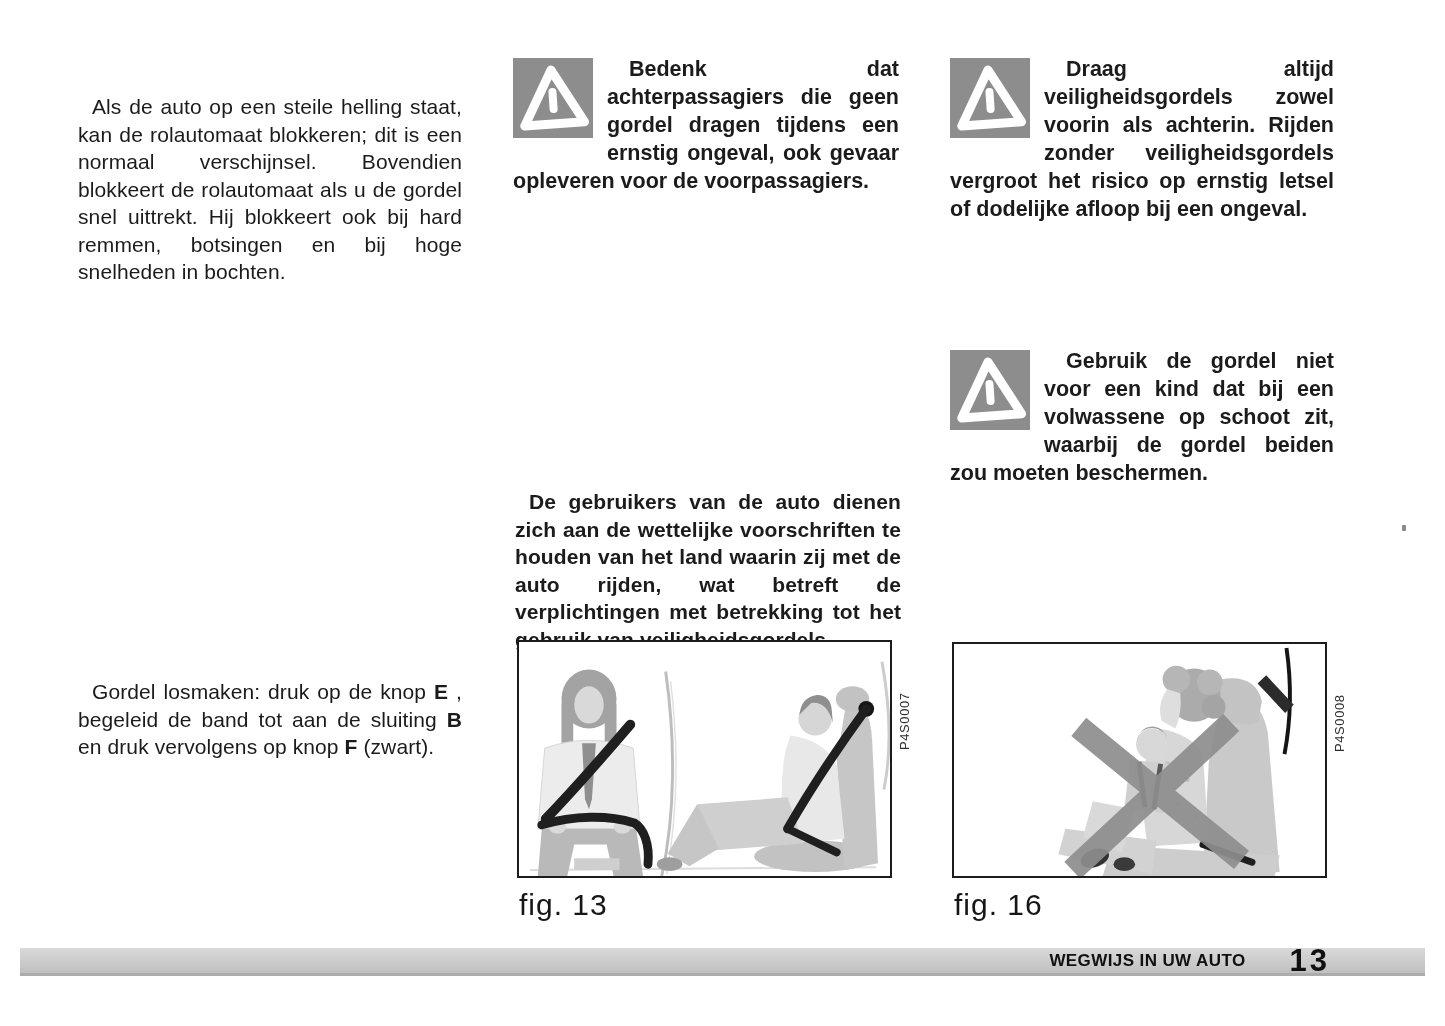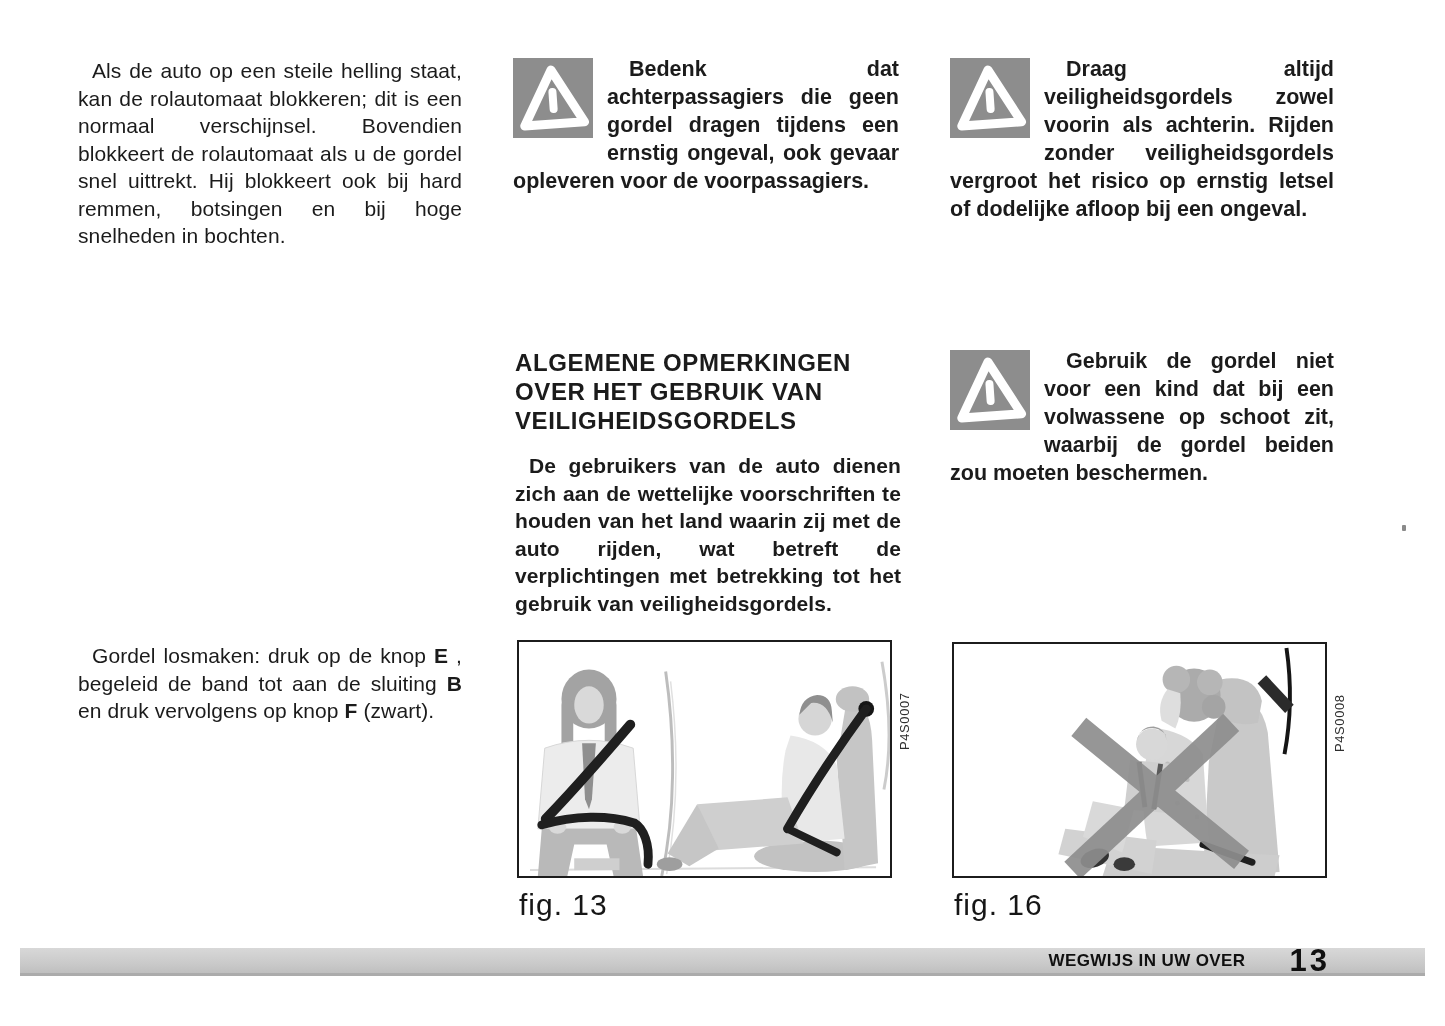--- a/index.html
+++ b/index.html
@@ -3,21 +3,21 @@
 <meta charset="utf-8">
 <style>
   * { margin:0; padding:0; box-sizing:border-box; }
   body { background:#ffffff; }
   .page {
     position:relative; width:1445px; height:1026px;
     background:#ffffff; overflow:hidden;
     font-family:"Liberation Sans", sans-serif; color:#1b1b1b;
   }
   .block { position:absolute; }
-  .body-text { font-size:21px; line-height:27.5px; text-align:justify; letter-spacing:0.1px; }
+  .body-text { font-size:21px; line-height:27.5px; text-align:justify; letter-spacing:0.1px;margin-top:36px; }
   .indent { text-indent:14px; }
   .warn-text { font-weight:bold; font-size:21.5px; line-height:28px; text-align:justify; text-indent:22px; }
   .warn-icon { float:left; width:80px; height:80px; margin:3px 14px 8px 0; }
   .heading { font-weight:bold; font-size:24px; line-height:29px; letter-spacing:0.6px; }
   .b { font-weight:bold; }
   .fig-frame { position:absolute; border:2px solid #1c1c1c; background:#ffffff; }
   .fig-frame svg { position:absolute; left:0; top:0; width:100%; height:100%; }
   .fig-label { position:absolute; font-size:30px; color:#161616; letter-spacing:1px; }
   .fig-code {
     position:absolute; writing-mode:vertical-rl; transform:rotate(180deg);
@@ -51,21 +51,20 @@
         <rect width="80" height="80" fill="#8d8d8d"></rect>
         <g transform="rotate(-4 40 42)">
           <path d="M40 12 L70 66 L10 66 Z" fill="none" stroke="#ffffff" stroke-width="9" stroke-linejoin="round"></path>
           <rect x="36" y="30" width="8" height="25" rx="4" fill="#ffffff"></rect>
         </g>
       </svg>
     </span>
     <p class="warn-text">Bedenk dat achterpassagiers die geen gordel dragen tijdens een ernstig ongeval, ook gevaar opleveren voor de voorpassagiers.</p>
   </div>
 
-  <h2 class="block heading" style="left:515px; top:348px; width:386px;">ALGEMENE OPMERKINGEN OVER HET GEBRUIK VAN VEILIGHEIDSGORDELS</h2>
 
   <p class="block body-text indent" style="left:515px; top:452px; width:386px;font-weight:bold;">De gebruikers van de auto dienen zich aan de wettelijke voorschriften te houden van het land waarin zij met de auto rijden, wat betreft de verplichtingen met betrekking tot het gebruik van veiligheidsgordels.</p>
 
   <div class="fig-frame" style="left:517px; top:640px; width:375px; height:238px;">
     <svg viewBox="0 0 375 238">
 
       <line x1="10" y1="232" x2="362" y2="229" stroke="#dcdcdc" stroke-width="2"></line>
 
       <g>
         <ellipse cx="70" cy="58" rx="28" ry="30" fill="#a3a3a3"></ellipse>
@@ -173,17 +172,17 @@
         <line x1="272" y1="88" x2="128" y2="222" stroke="#8e8e8e" stroke-width="24" stroke-linecap="square"></line>
       </g>
     </svg>
   </div>
   <div class="fig-label" style="left:954px; top:888px;">fig. 16</div>
   <div class="fig-code" style="left:1332px; top:642px; height:110px;">P4S0008</div>
 
   <div class="speck"></div>
 
   <div class="footer-bar">
-    <span class="footer-title">WEGWIJS IN UW OVER</span>
+    <span class="footer-title">WEGWIJS IN UW AUTO</span>
     <span class="footer-page">13</span>
   </div>
 
 </div>
 
 </body></html>

